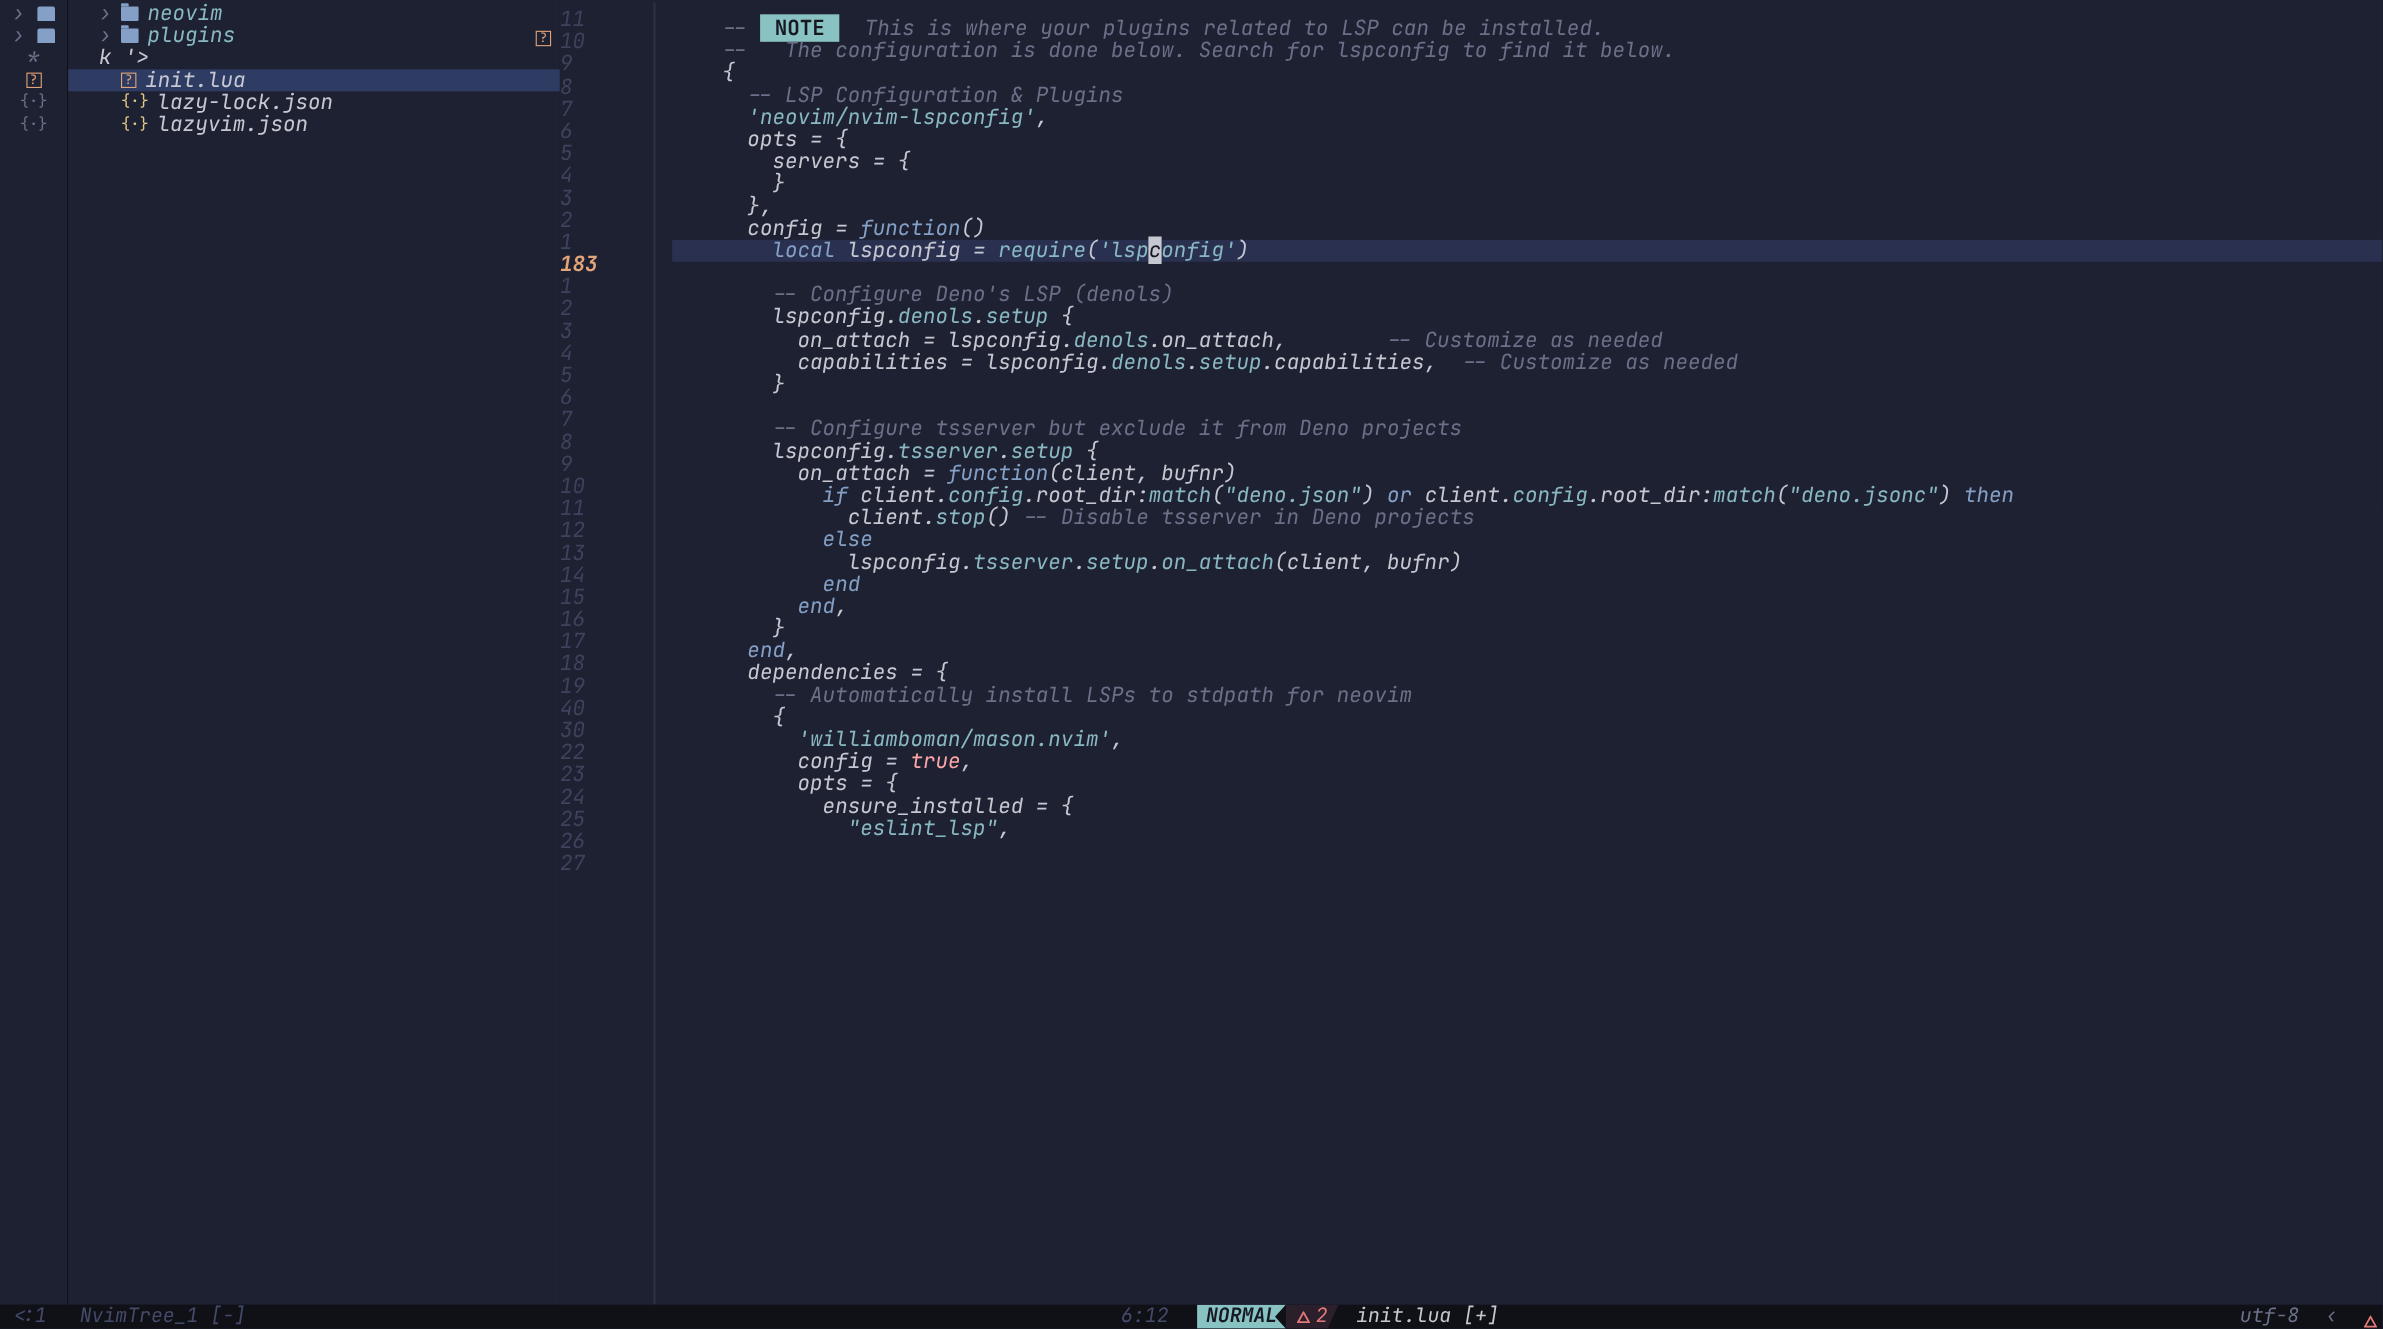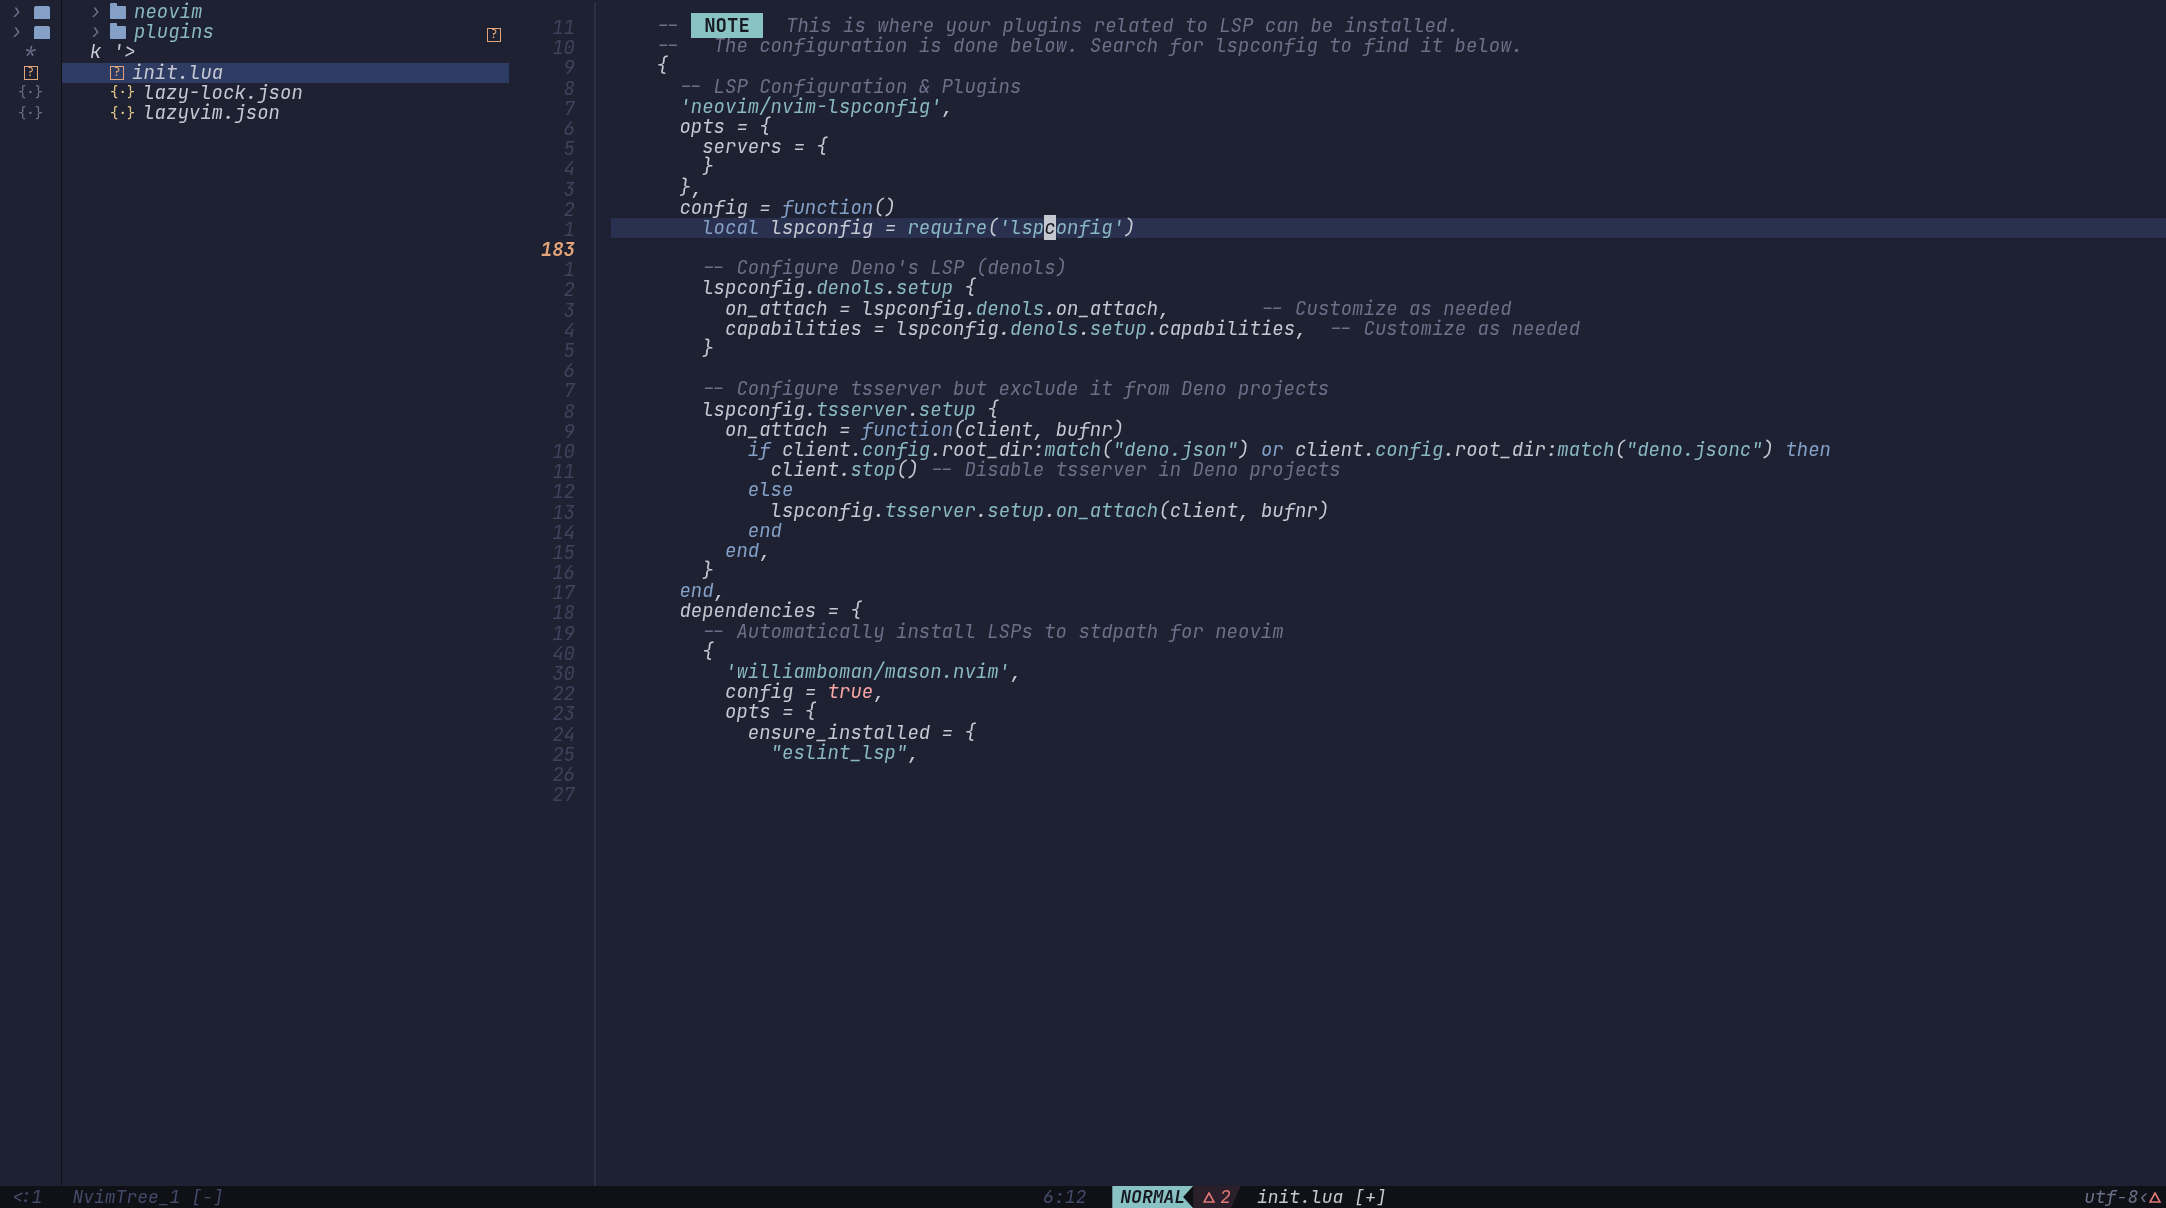--- a/index.html
+++ b/index.html
@@ -62,21 +62,21 @@
   .tree .foldericon{width:16px;height:13px;background:var(--folder);border-radius:1px;display:inline-block;position:relative}
   .tree .foldericon::before{content:"";position:absolute;top:-3px;left:0;width:7px;height:3px;background:var(--folder);border-radius:1px 1px 0 0}
   .tree .folder-label{color:#89b8c2}
   .tree .file-label{color:var(--fg)}
   .tree .json-icon{color:#e2c989;font-style:normal;font-size:14px}
   .tree .box{display:inline-block;width:14px;height:14px;border:1.5px solid var(--orange);color:var(--orange);font-size:12px;line-height:11px;text-align:center;font-style:normal}
   .tree .row.sel{background:var(--sel)}
   .tree .status-right{margin-left:auto;margin-right:8px}
   
   .code{flex:1;display:flex;background:var(--bg);position:relative}
-  .gutter{width:76px;text-align:right;padding-right:10px;padding-top:18px;color:var(--lineno);background:var(--bg-gutter)}
+  .gutter{width:76px;padding-right:10px;padding-top:8px;color:var(--lineno);background:var(--bg-gutter)}
   .gutter .ln{height:20.2px}
   .gutter .ln.cur{color:var(--lineno-cur);font-weight:600}
   .foldcol{width:26px;border-right:0;position:relative}
   .foldcol .bar{position:absolute;left:9px;top:2px;bottom:0;width:2px;background:#2a2f45}
   .lines{flex:1;padding-top:16px;overflow:hidden}
   .lines .l{height:20.2px;white-space:pre}
   .lines .l.cur{background:var(--bg-cursorline)}
   .c{color:var(--fg-comment)}
   .s{color:var(--string)}
   .k{color:var(--kw)}
@@ -85,21 +85,21 @@
   .b{color:#fca5a5}
   .note{background:var(--note-bg);color:var(--note-fg);padding:0 2px;font-style:normal;font-weight:700}
   .cursor{background:#c6c8d1;color:#161822}
   
   .status{height:22px;background:var(--status-bg);display:flex;align-items:center;font-style:italic;font-size:18px}
   .status .seg{padding:0 10px;height:100%;display:flex;align-items:center;gap:6px}
   .status .faint{color:#444b6a}
   .status .mode{background:var(--mode-bg);color:var(--mode-fg);font-weight:700;padding:0 8px;clip-path:polygon(0 0,100% 0,calc(100% - 10px) 50%,100% 100%,0 100%)}
   .status .warn{background:#2a1f2a;color:var(--warn);padding:0 10px;display:flex;align-items:center;gap:6px;clip-path:polygon(10px 0,100% 0,calc(100% - 10px) 100%,0 100%,0 0)}
   .status .filename{color:var(--fg);padding-left:16px}
-  .status .right{margin-left:auto;display:flex;align-items:center;gap:0;padding-right:6px;color:#6b7089}
+  .status .right{margin-left:auto;display:flex;align-items:flex-end;gap:24px;padding-right:6px;color:#6b7089}
   .tri{display:inline-block;width:11px;height:11px;position:relative}
   .tri svg{display:block}
 </style>
 </head>
 <body>
 
 <div class="app">
   <div class="main">
 
     <div class="signs">

